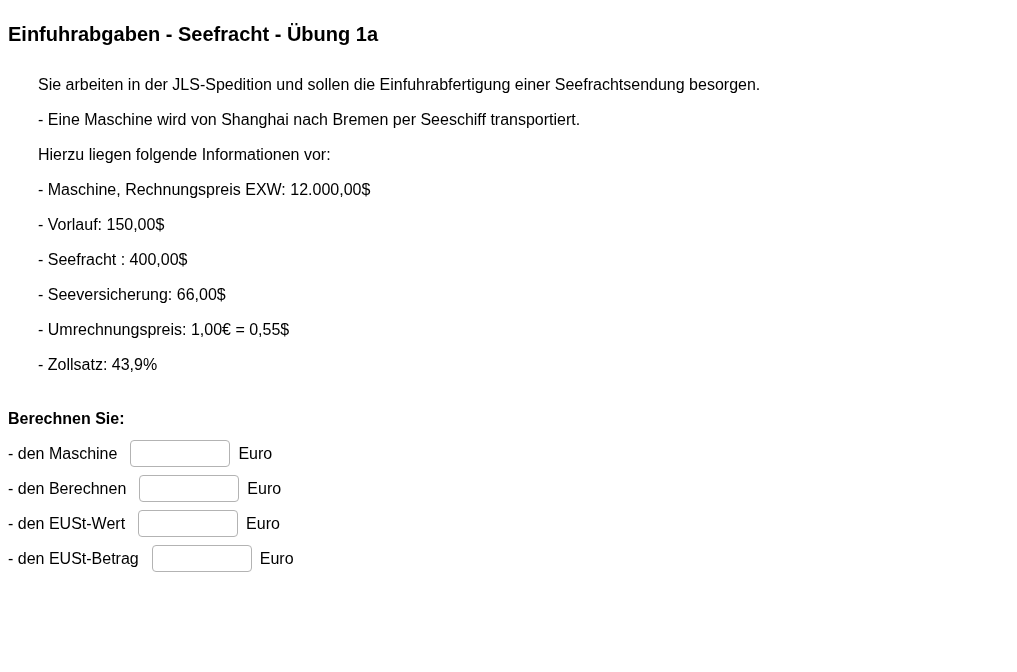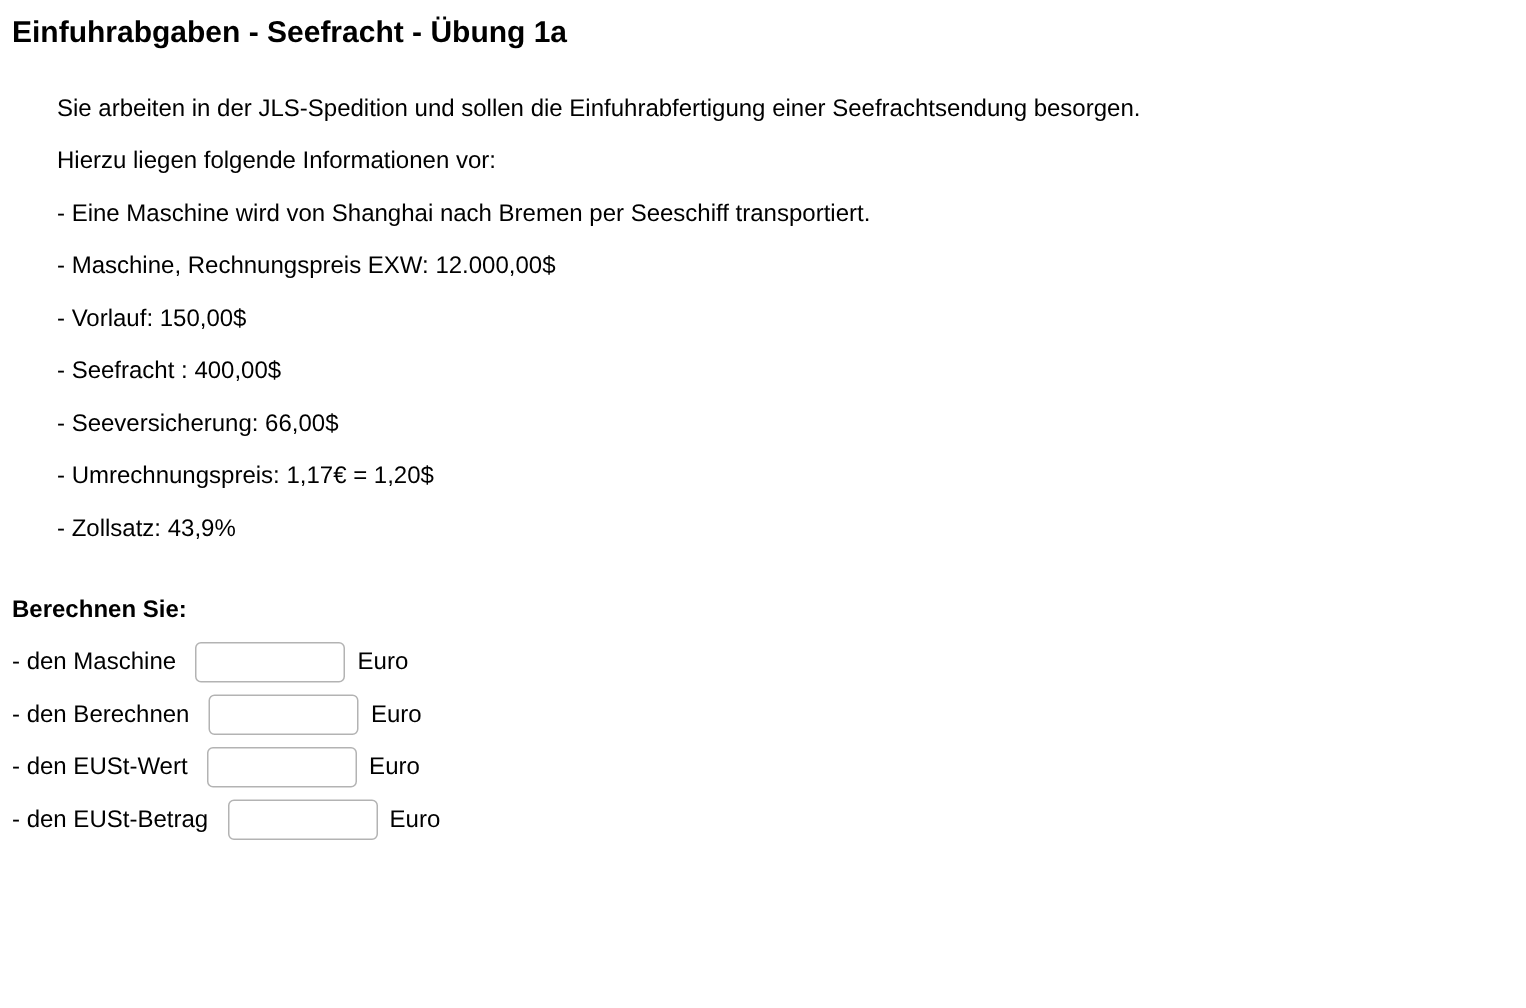--- a/index.html
+++ b/index.html
@@ -16,21 +16,21 @@
     overflow: hidden;
     background: #ffffff;
     color: #000000;
     font-family: "Liberation Sans", "DejaVu Sans", sans-serif;
     font-size: 16px;
   }
   .page-title {
     font-size: 20px;
     font-weight: bold;
     line-height: 24px;
-    margin: 2px 0 0 0;
+    margin: 14px 0 0 0;
   }
   .intro-facts {
     margin-top: 21px;
     margin-left: 30px;
   }
   .text-line {
     height: 35px;
     line-height: 35px;
     white-space: pre;
   }
@@ -66,27 +66,27 @@
 </style>
 </head>
 <body>
 
 <div class="page">
 
   <h1 class="page-title">Einfuhrabgaben - Seefracht - Übung 1a</h1>
 
   <div class="intro-facts">
     <div class="text-line">Sie arbeiten in der JLS-Spedition und sollen die Einfuhrabfertigung einer Seefrachtsendung besorgen.</div>
+    <div class="text-line">- Eine Maschine wird von Shanghai nach Bremen per Seeschiff transportiert.</div>
     <div class="text-line">Hierzu liegen folgende Informationen vor:</div>
-    <div class="text-line">- Eine Maschine wird von Shanghai nach Bremen per Seeschiff transportiert.</div>
     <div class="text-line">- Maschine, Rechnungspreis EXW: 12.000,00$</div>
     <div class="text-line">- Vorlauf: 150,00$</div>
     <div class="text-line">- Seefracht : 400,00$</div>
     <div class="text-line">- Seeversicherung: 66,00$</div>
-    <div class="text-line">- Umrechnungspreis: 1,17€ = 1,20$</div>
+    <div class="text-line">- Umrechnungspreis: 1,00€ = 0,55$</div>
     <div class="text-line">- Zollsatz: 43,9%</div>
   </div>
 
   <div class="text-line task-heading">Berechnen Sie:</div>
 
   <div class="form-row">
     <span>- den Maschine</span>
     <input type="text" class="answer-input" value="" style="">
     <span>Euro</span>
   </div>

